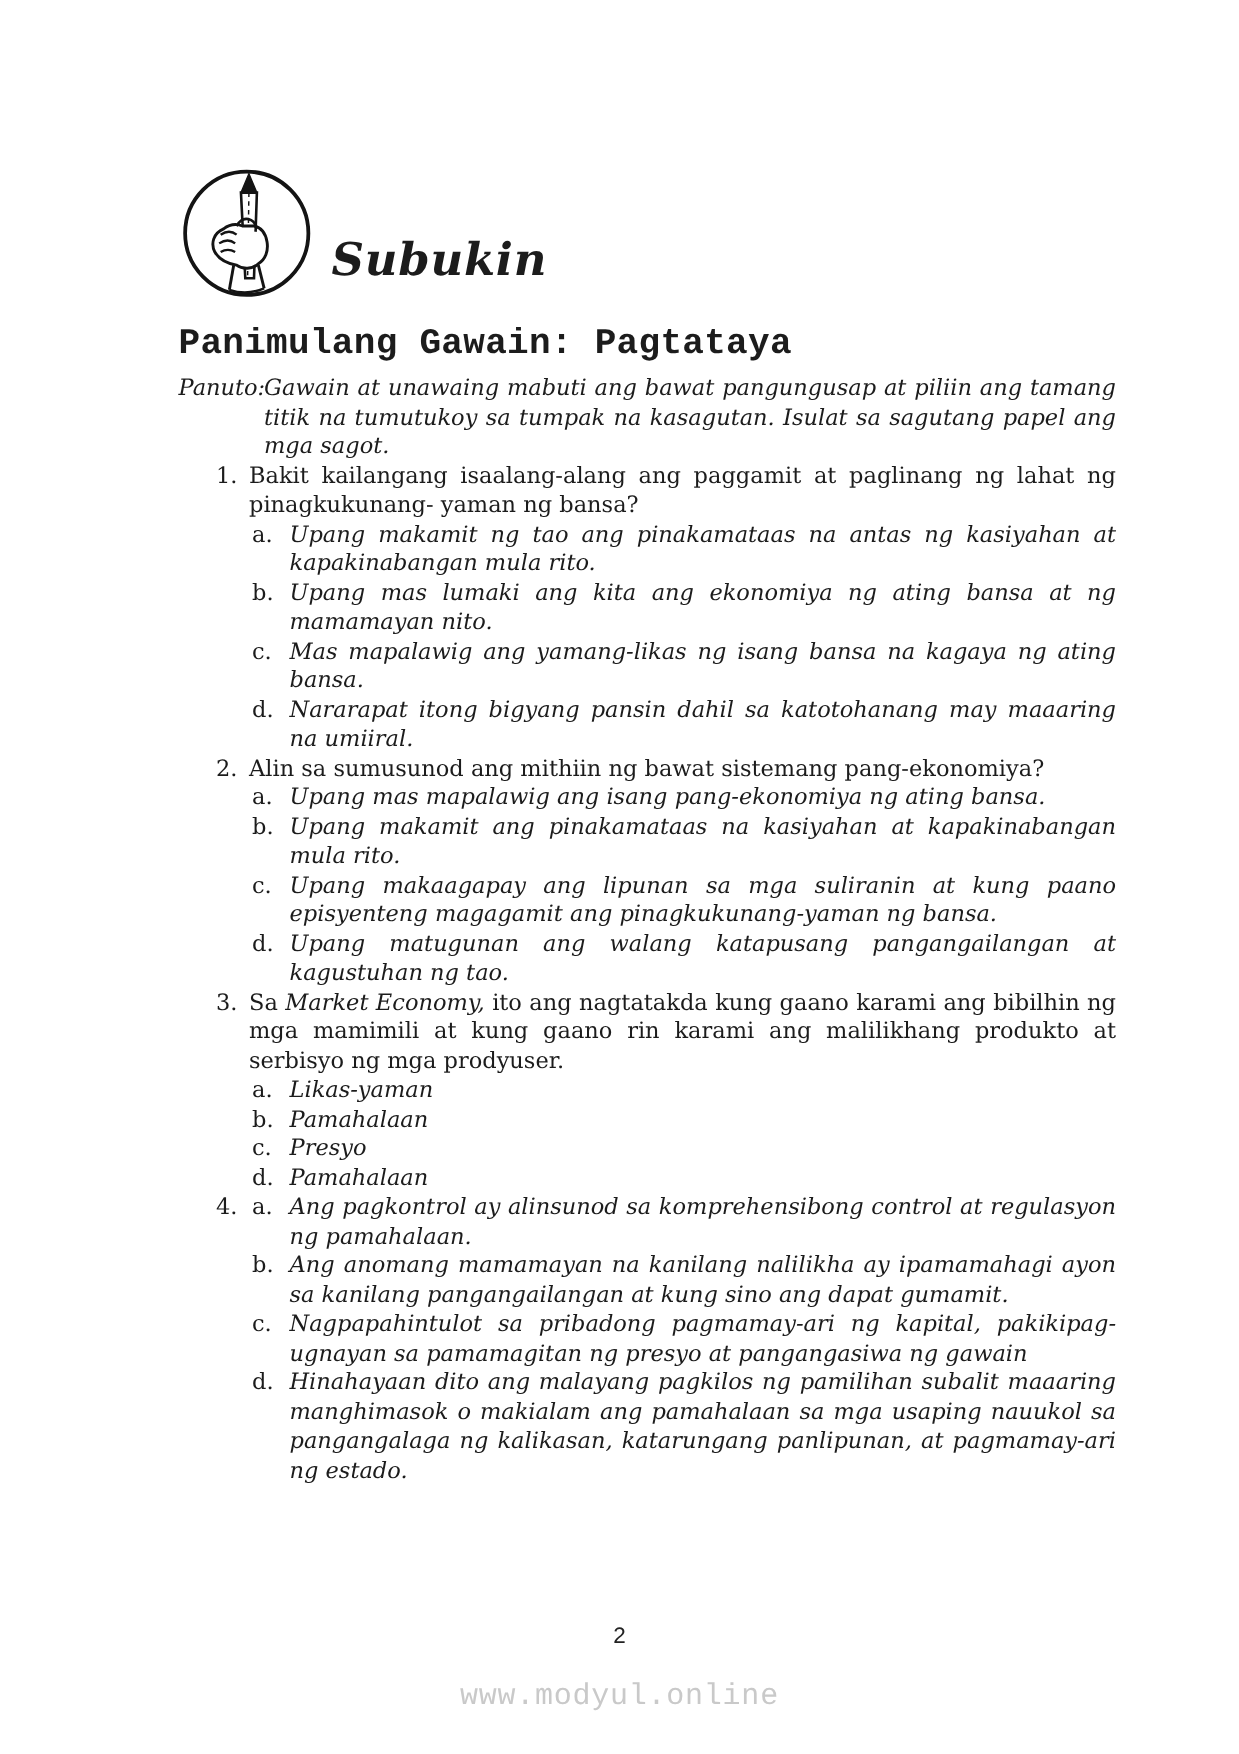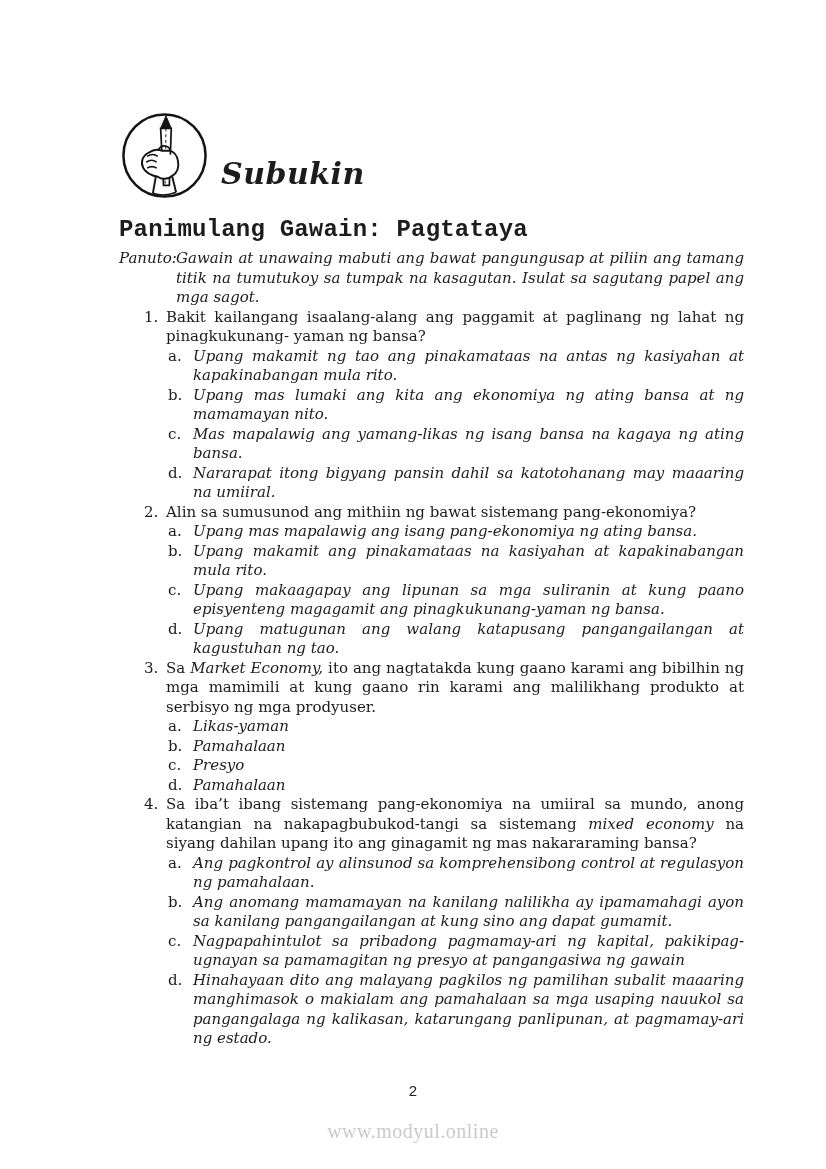--- a/index.html
+++ b/index.html
@@ -61,21 +61,21 @@
     top: 1082px; left: 0; right: 0;
     text-align: center;
     font-family: "Liberation Sans", sans-serif;
     font-size: 15px;
     color: #222222;
   }
   .watermark {
     position: absolute;
     top: 1120px; left: 0; right: 0;
     text-align: center;
-    font-family: Liberation Serif, serif;
+    font-family: Liberation Mono, monospace;
     font-size: 20px;
     letter-spacing: 0.5px;
     color: #c9c9c9;
   }
 </style>
 </head>
 <body>
 
 <div class="page">
   <div class="content">
@@ -182,21 +182,20 @@
               <div class="option">
                 <span class="opt-letter">d.</span>
                 <div class="opt-text">Pamahalaan</div>
               </div>
             </div>
           </div>
         </li>
         <li class="question">
           <span class="q-num">4.</span>
           <div class="q-body">
-            <div class="q-text"><span>Sa iba’t ibang sistemang pang-ekonomiya na umiiral sa mundo, anong katangian na nakapagbubukod-tangi sa sistemang </span><span class="italic">mixed economy</span><span> na siyang dahilan upang ito ang ginagamit ng mas nakararaming bansa?</span></div>
             <div class="options">
               <div class="option">
                 <span class="opt-letter">a.</span>
                 <div class="opt-text">Ang pagkontrol ay alinsunod sa komprehensibong control at regulasyon ng pamahalaan.</div>
               </div>
               <div class="option">
                 <span class="opt-letter">b.</span>
                 <div class="opt-text">Ang anomang mamamayan na kanilang nalilikha ay ipamamahagi ayon sa kanilang pangangailangan at kung sino ang dapat gumamit.</div>
               </div>
               <div class="option">

